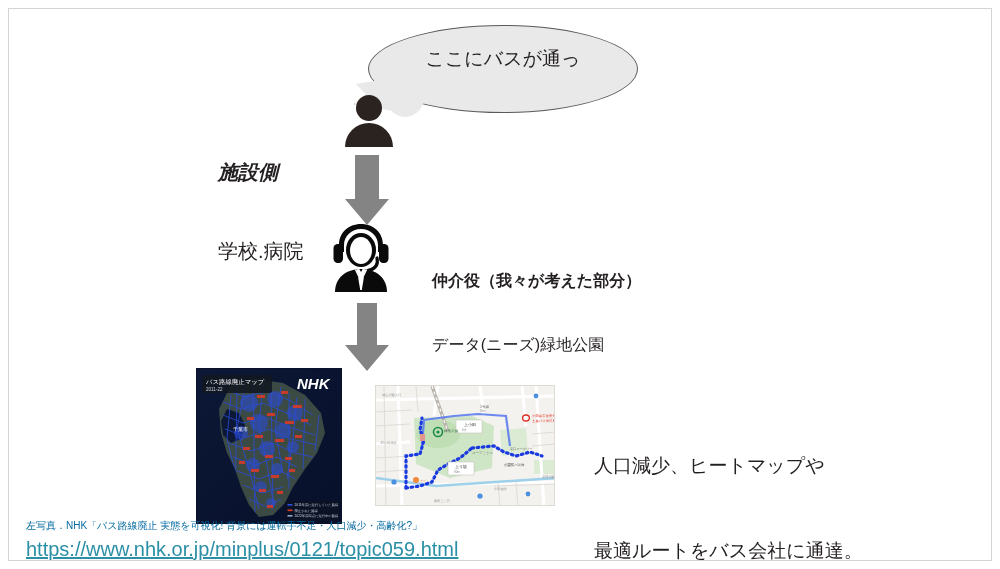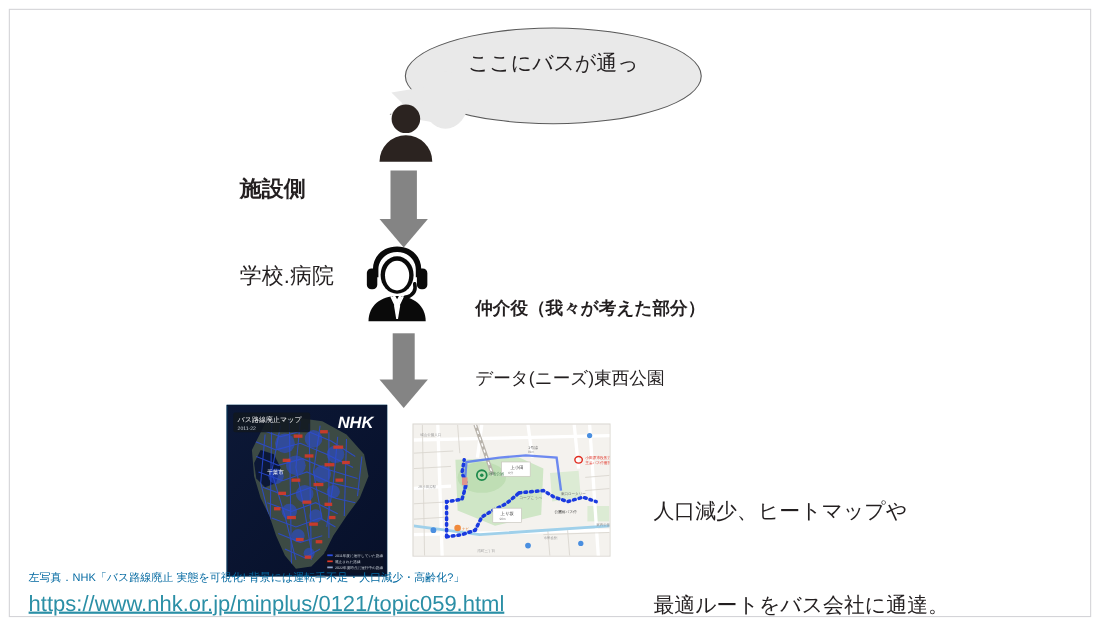--- a/index.html
+++ b/index.html
@@ -32,34 +32,34 @@
   #arrow1 .head{left:6px;top:44px;}
   #arrow2{left:341px;top:303px;width:52px;height:70px;}
   #arrow2 .shaft{left:16px;top:0;width:20px;height:46px;}
   #arrow2 .head{left:4px;top:42px;border-left:22px solid transparent;border-right:22px solid transparent;border-top:26px solid #848484;}
 
   
   #operator{position:absolute;left:330px;top:222px;width:62px;height:72px;}
 
   
   #label-facility{left:218px;top:106px;font-size:20px;}
-  #label-facility .b{font-weight:bold;display:block;}
+  #label-facility .b{font-weight:bold;display:block;font-style:italic;}
   #label-facility .n{display:block;}
   #label-mediator{left:432px;top:228px;font-size:16px;}
   #label-mediator .b{font-weight:bold;display:block;}
   #label-mediator .n{display:block;}
   #label-result{left:594px;top:396px;font-size:19px;line-height:1.48;}
   #label-result span{display:block;}
 
   
   #footer-caption{left:26px;top:519px;font-size:10px;color:#0369a1;}
   #footer-link{left:26px;top:536px;font-size:20px;color:#2b8fa6;text-decoration:underline;}
 
   
-  #map-nhk{position:absolute;left:206px;top:368px;width:146px;height:156px;background:#0369a1;overflow:hidden;border:1px solid #0a1128;box-sizing:border-box;}
+  #map-nhk{position:absolute;left:196px;top:368px;width:146px;height:156px;background:#ec4899;overflow:hidden;border:1px solid #0a1128;box-sizing:border-box;}
   #map-route{position:absolute;left:375px;top:385px;width:180px;height:121px;background:#f2f1ee;overflow:hidden;border:1px solid #dedbd5;box-sizing:border-box;}
 </style>
 </head>
 <body>
 
 <div id="slide">
 
   <div id="page-border"></div>
 
   <div id="bubble">
@@ -107,21 +107,21 @@
       <path d="M26 48 L31 58 L36 48 L33 46.5 L31 50 L29 46.5 Z" fill="#ffffff"></path>
 
       <path d="M25.5 47.5 L31 59 L36.5 47.5" stroke="#ffffff" stroke-width="1.5" fill="none"></path>
 
       <path d="M31 52 L33.8 56 L31.8 68 L30.2 68 L28.2 56 Z" fill="#ffffff"></path>
     </svg>
   </div>
 
   <div id="label-mediator" class="txt">
     <span class="b">仲介役（我々が考えた部分）</span>
-    <span class="n">データ(ニーズ)東西公園</span>
+    <span class="n">データ(ニーズ)緑地公園</span>
     <span class="n">→解析</span>
   </div>
 
   <div id="arrow2" class="arrow">
     <div class="shaft"></div>
     <div class="head"></div>
   </div>
 
   <div id="map-nhk">
     <svg width="146" height="156" viewBox="0 0 146 156" xmlns="http://www.w3.org/2000/svg">

